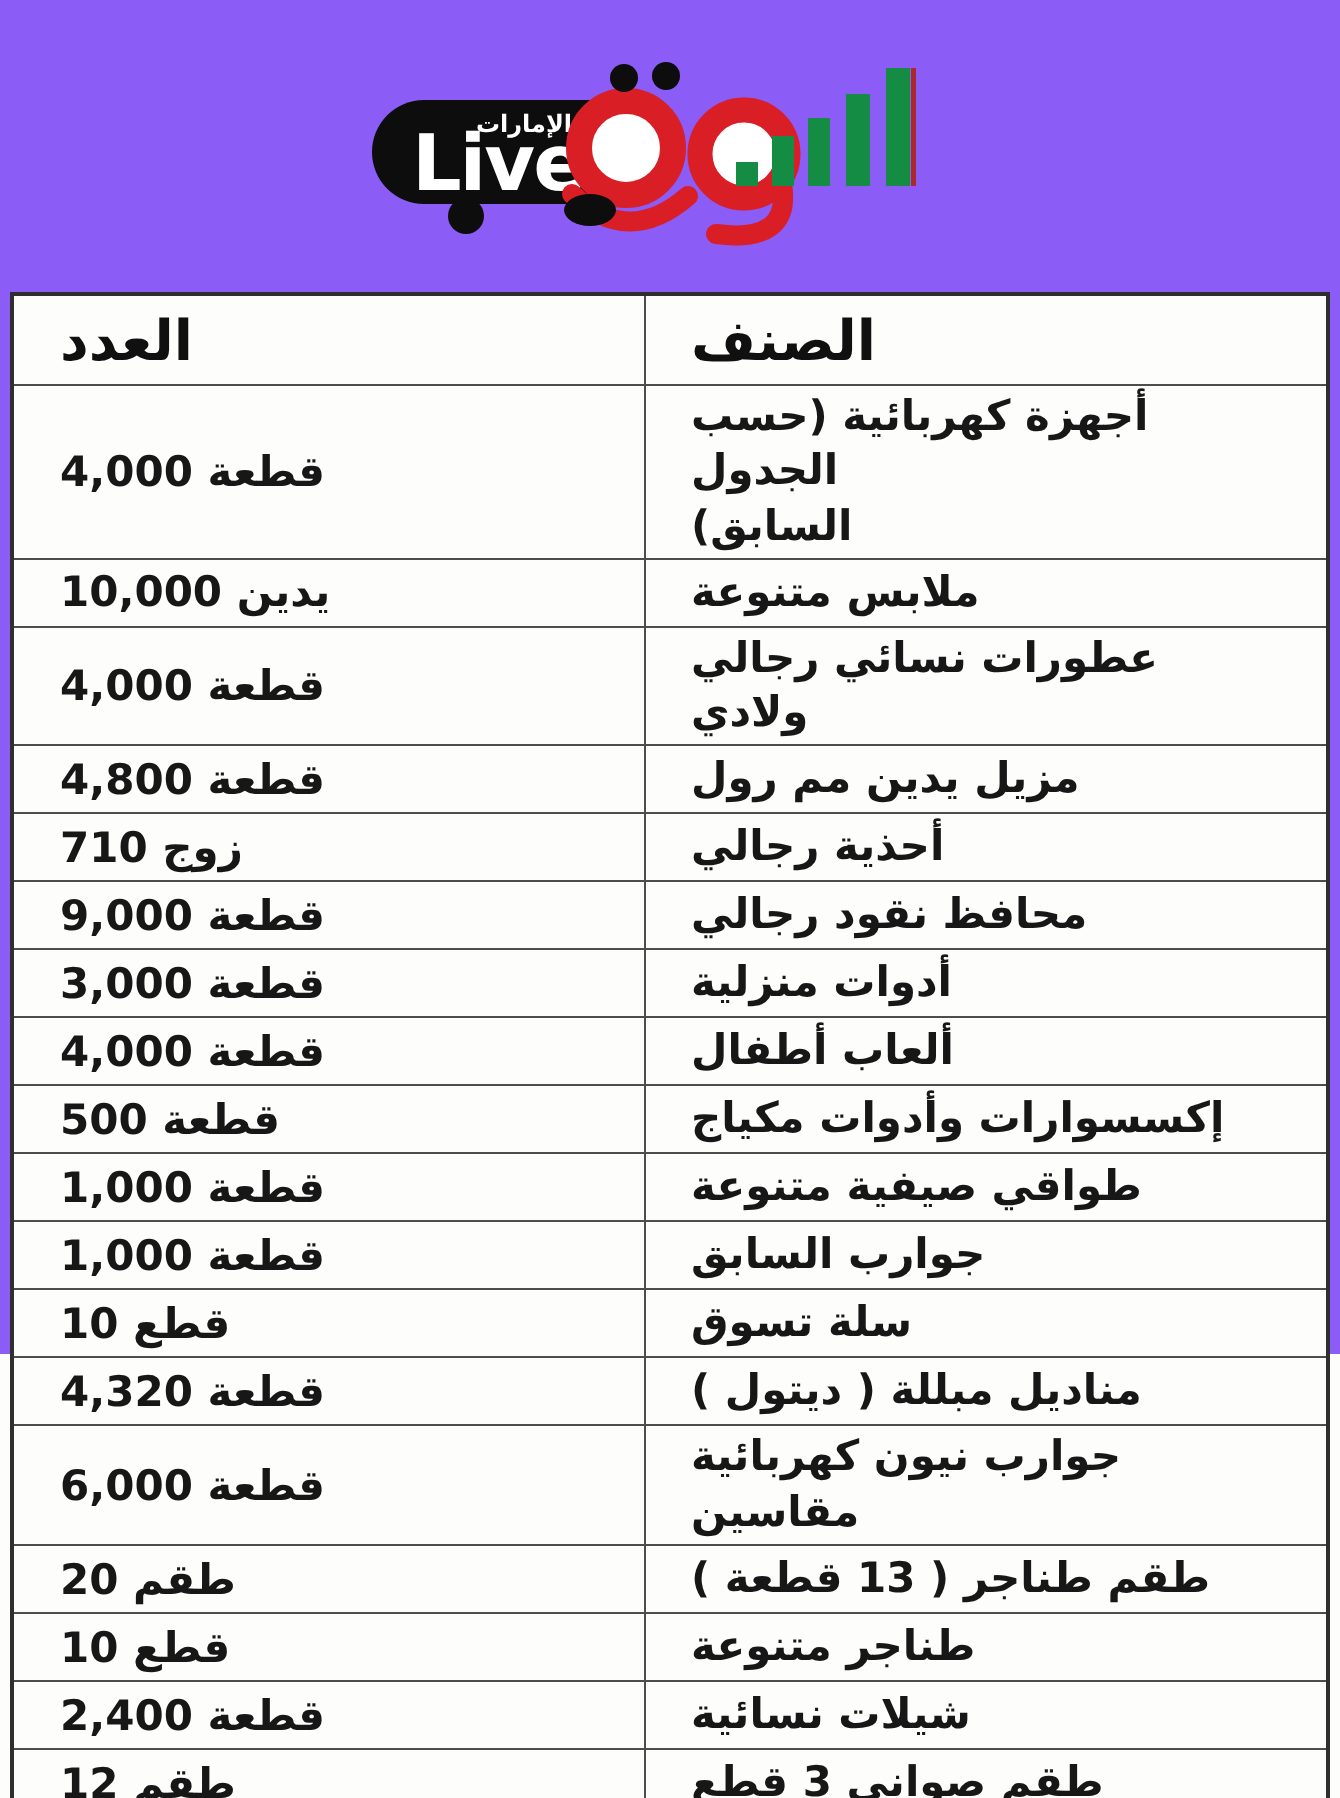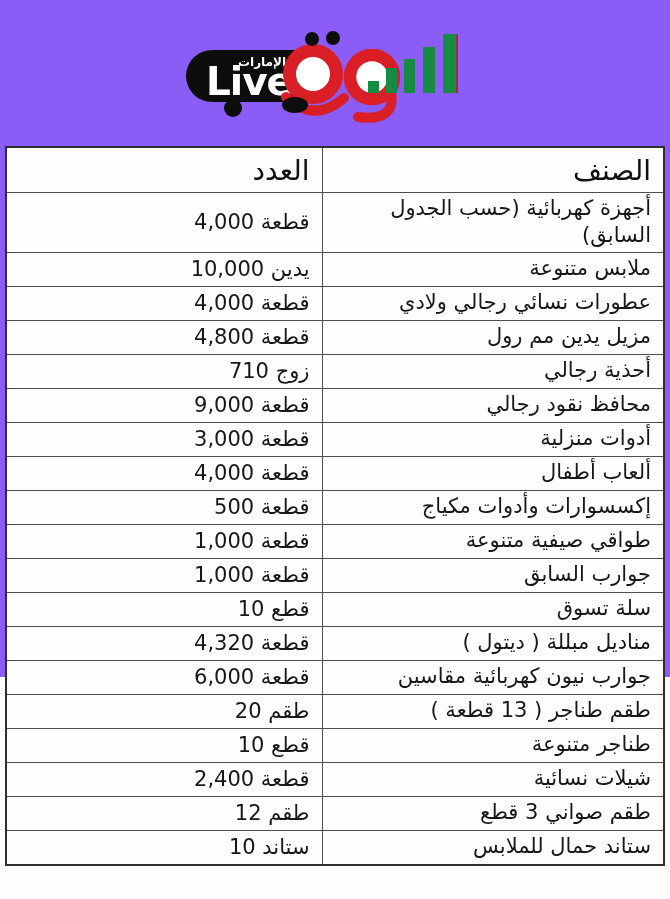--- a/index.html
+++ b/index.html
@@ -28,24 +28,24 @@
   table.inventory {
     position: absolute; left: 5px; top: 146px;
     width: 658px;
     border-collapse: collapse;
     table-layout: fixed;
     border: 2px solid #2f2f2f;
     background: #fdfdfc;
   }
   table.inventory th, table.inventory td {
     border: 1px solid #4d4d4d;
-    text-align: right;
+    text-align: left;
     vertical-align: middle;
-    font-weight: 400;
-    padding: 2px 12px;
+    font-weight: 700;
+    padding: 2px 23px;
     overflow: hidden;
   }
   table.inventory thead th {
     height: 40px;
     font-size: 28px;
     color: #101010;
   }
   table.inventory td {
     height: 29px;
     font-size: 21px;

